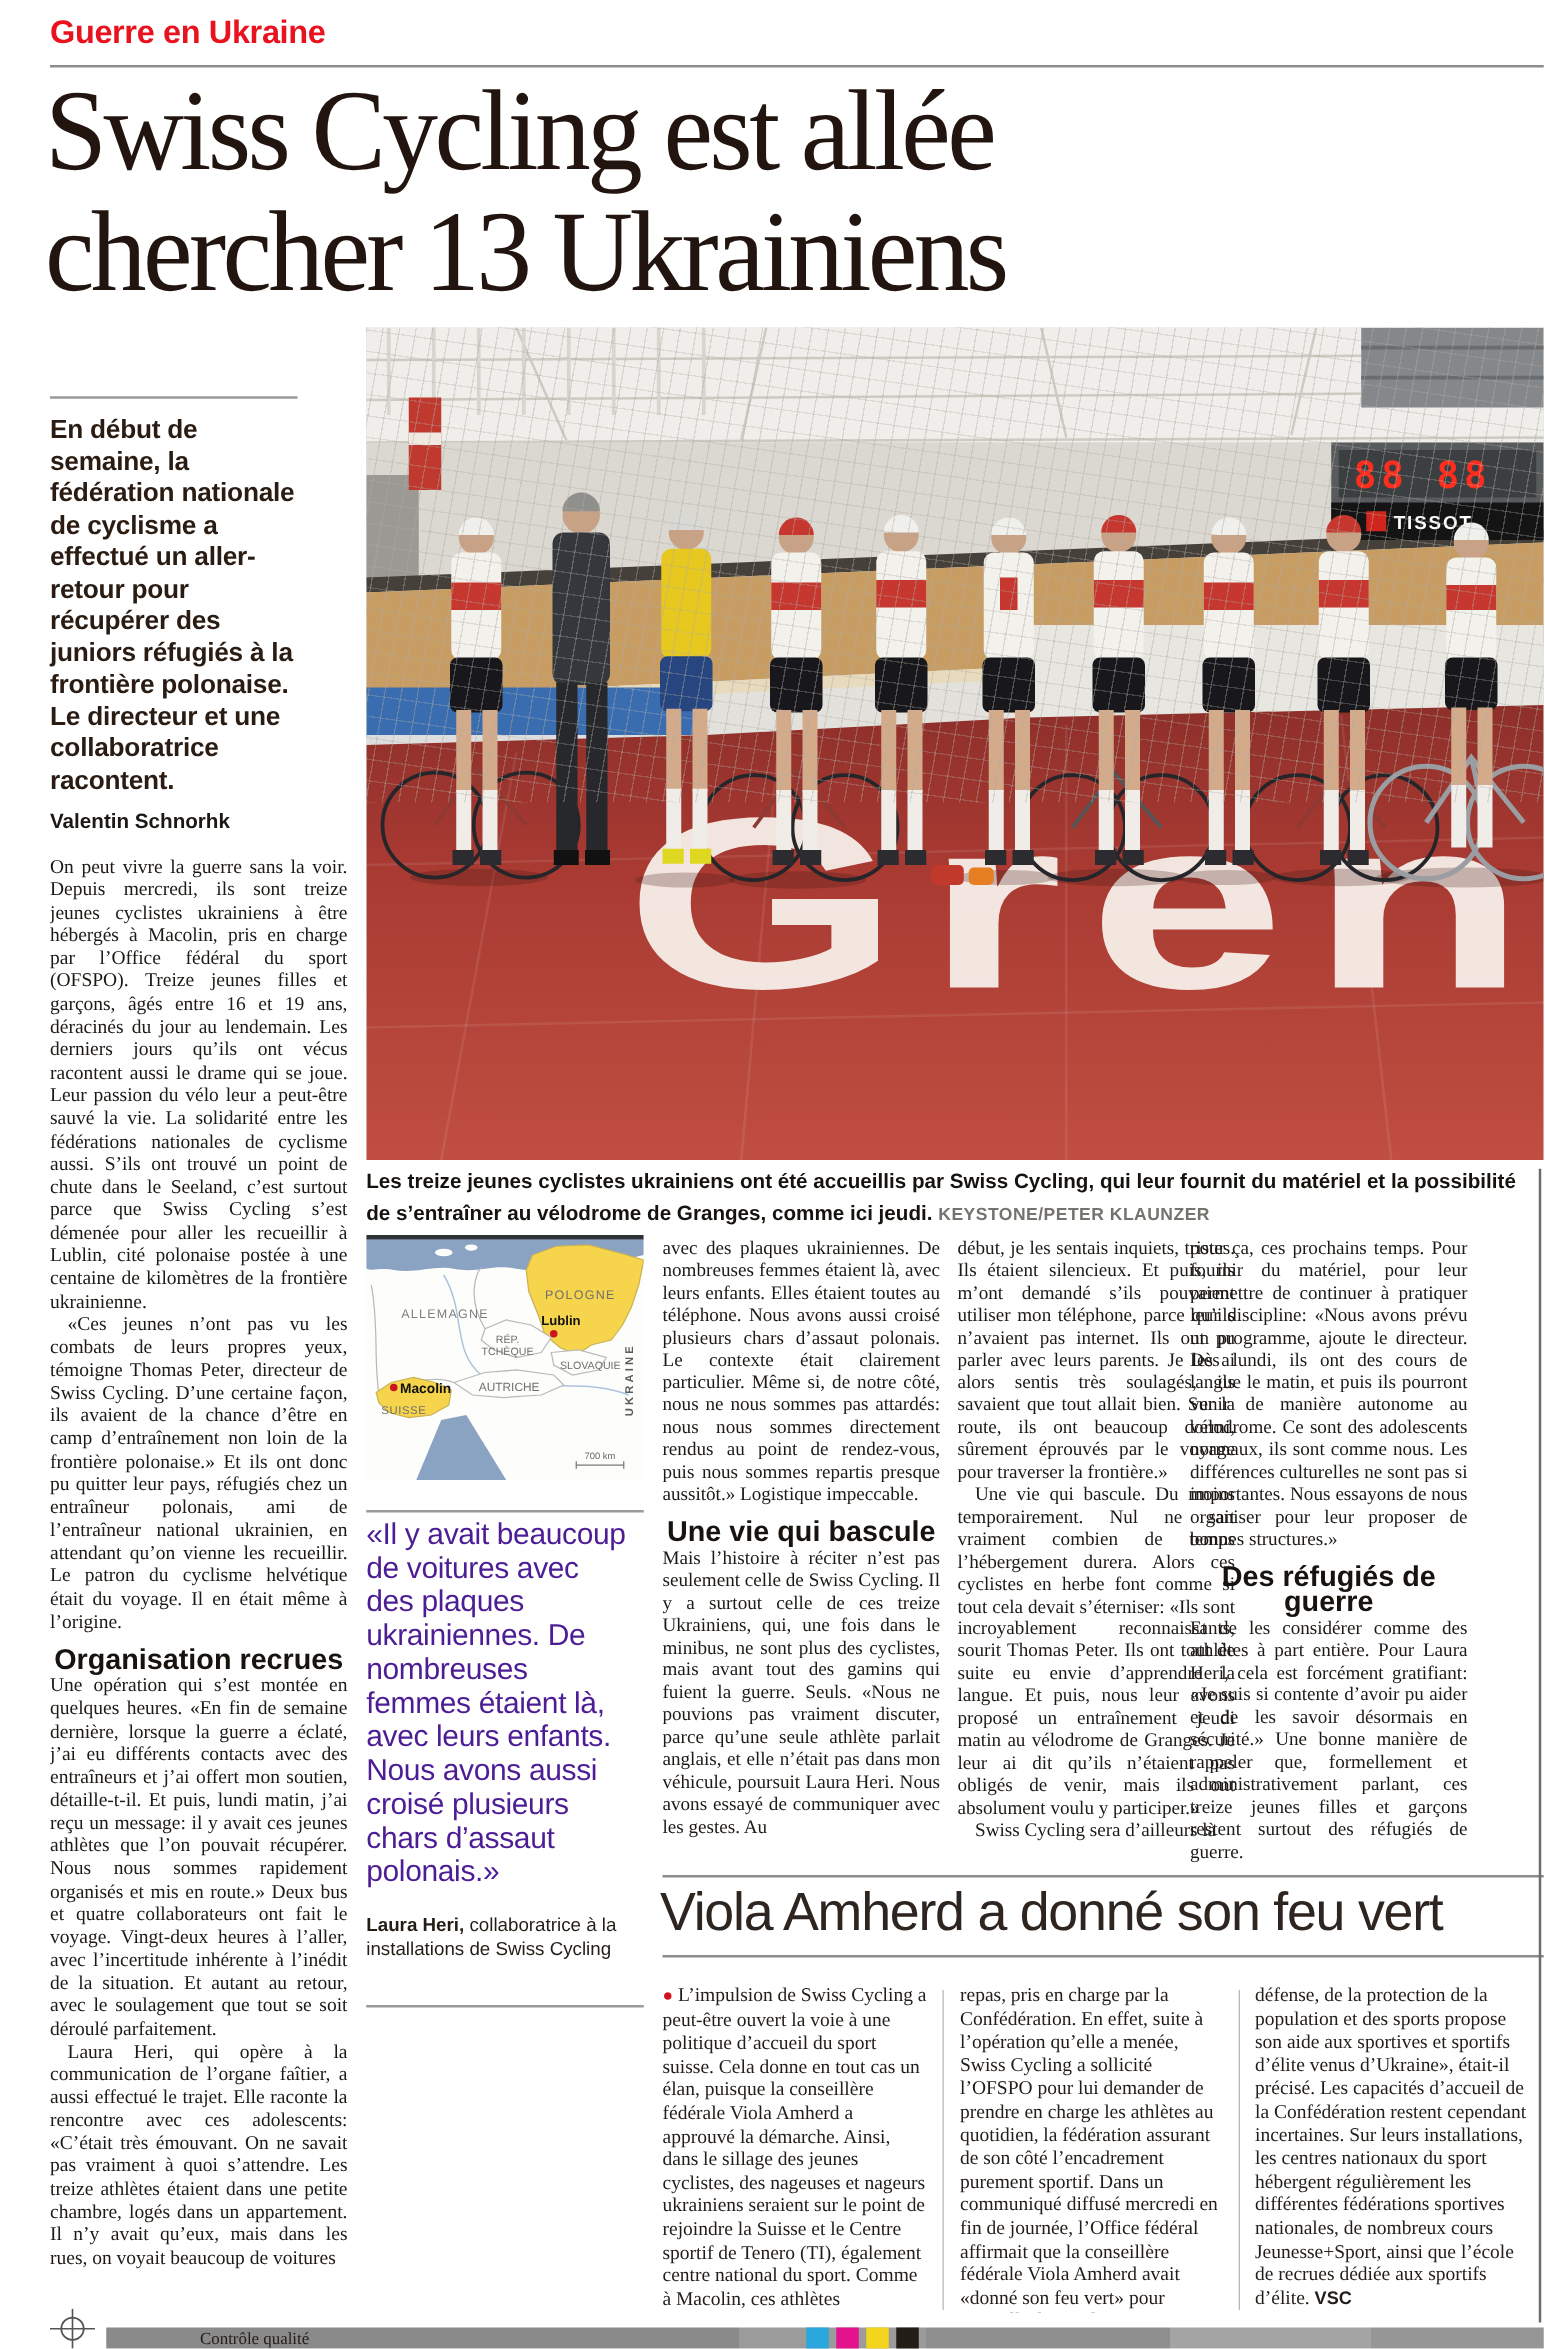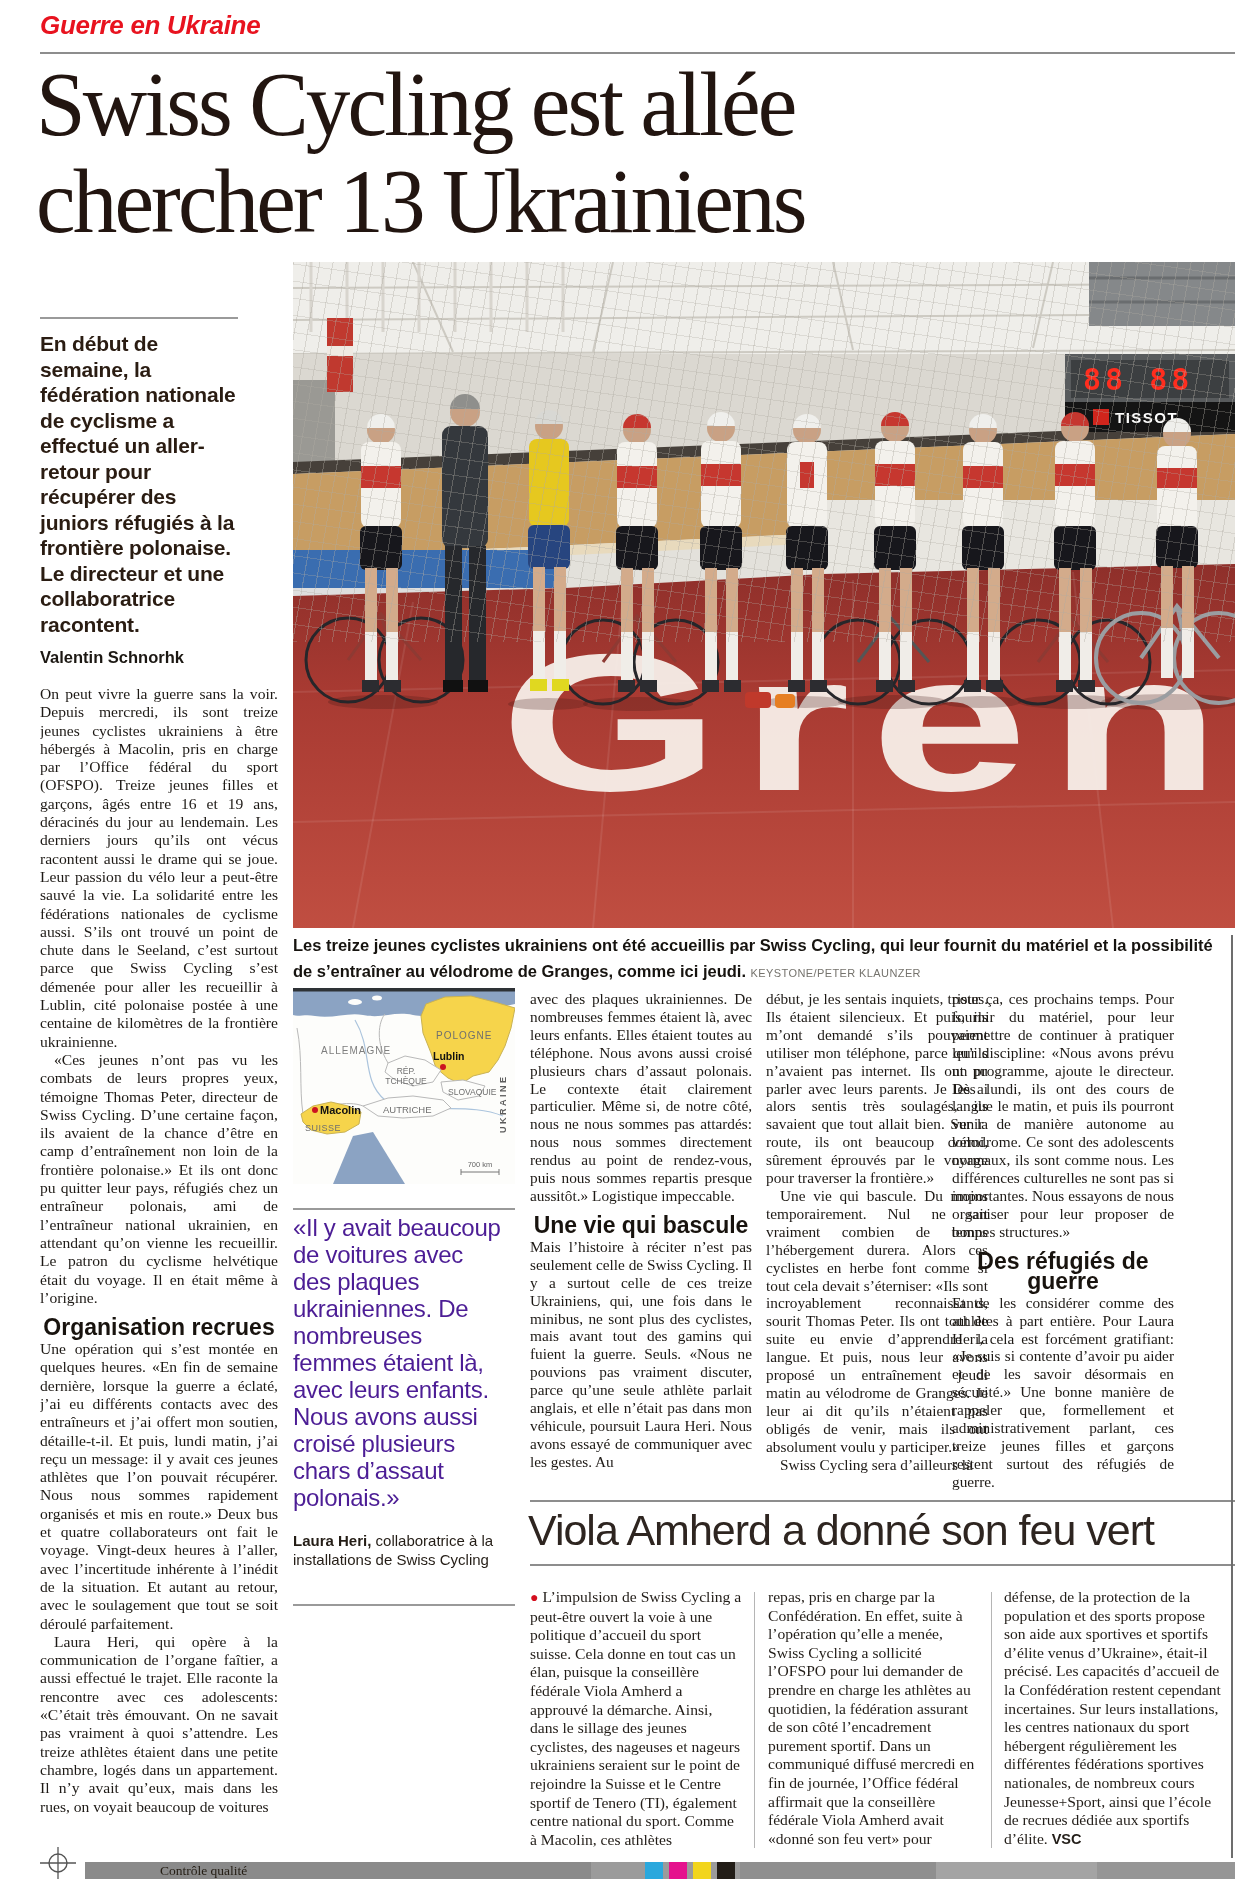--- a/index.html
+++ b/index.html
@@ -3,21 +3,21 @@
 <meta charset="utf-8">
 <style>
   html,body{margin:0;padding:0;background:#ffffff;}
   #page{position:relative;width:1236px;height:1879px;background:#ffffff;overflow:hidden;
         font-family:"Liberation Sans","DejaVu Sans",sans-serif;}
   .abs{position:absolute;}
   .serif{font-family:"Liberation Serif","DejaVu Serif",serif;}
   .sans{font-family:"Liberation Sans","DejaVu Sans",sans-serif;}
 
   
-  .kicker{left:40px;top:10px;font-size:26px;font-weight:bold;color:#e8131f;letter-spacing:-0.3px;font-style:italic;}
+  .kicker{left:40px;top:10px;font-size:26px;font-weight:bold;color:#e8131f;letter-spacing:-0.3px;}
   .kicker-rule{left:40px;top:52px;width:1195px;height:2px;background:#8d8d8d;}
   .headline{left:36px;top:56px;color:#221510;font-weight:normal;
             font-size:92px;line-height:97px;letter-spacing:-3px;}
   .headline .hl{transform:scaleX(0.97);transform-origin:left;white-space:nowrap;}
 
   
   .lead-rule{left:40px;top:317px;width:198px;height:2px;background:#9a9a9a;}
   .lead{left:40px;top:331px;width:207px;font-size:21px;line-height:25.5px;font-weight:bold;
         color:#2a1c12;letter-spacing:-0.2px;}
   .byline{left:40px;top:648px;font-size:16.5px;font-weight:bold;color:#1c1813;}
@@ -28,21 +28,21 @@
   .subhead{font-family:"Liberation Sans","DejaVu Sans",sans-serif;font-weight:bold;
            font-size:23px;line-height:20px;color:#18130e;margin:10px 0 3px 0;text-align:center;}
 
   
   #photo{left:293px;top:262px;width:942px;height:666px;overflow:hidden;background:#e3e1db;}
   #photo svg{display:block;overflow:hidden;}
   .net{left:293px;top:262px;width:942px;height:380px;pointer-events:none;
        background-image:repeating-linear-gradient(100deg,rgba(175,171,162,0.38) 0 1px,transparent 1px 13px),
                         repeating-linear-gradient(8deg,rgba(175,171,162,0.30) 0 1px,transparent 1px 17px);}
   .caption{left:293px;top:932px;width:935px;font-size:16.5px;line-height:26px;font-weight:bold;color:#16130f;}
-  .credit{font-size:11px;font-weight:normal;color:#75736d;letter-spacing:0.4px;text-align:right;}
+  .credit{font-size:14px;font-weight:bold;color:#75736d;letter-spacing:0.4px;text-align:right;}
 
   
   #map{left:293px;top:988px;width:222px;height:196px;}
 
   
   .pq-rule-top{left:293px;top:1208px;width:222px;height:2px;background:#9a9a9a;}
   .pullquote{left:293px;top:1214px;width:212px;font-size:24px;line-height:27px;color:#4c1d95;letter-spacing:-0.3px;}
   .pq-attr{left:293px;top:1532px;width:225px;font-size:15px;line-height:18.5px;color:#241d16;}
   .pq-attr b{font-weight:bold;}
   .pq-rule-bot{left:293px;top:1604px;width:222px;height:2px;background:#9a9a9a;}

